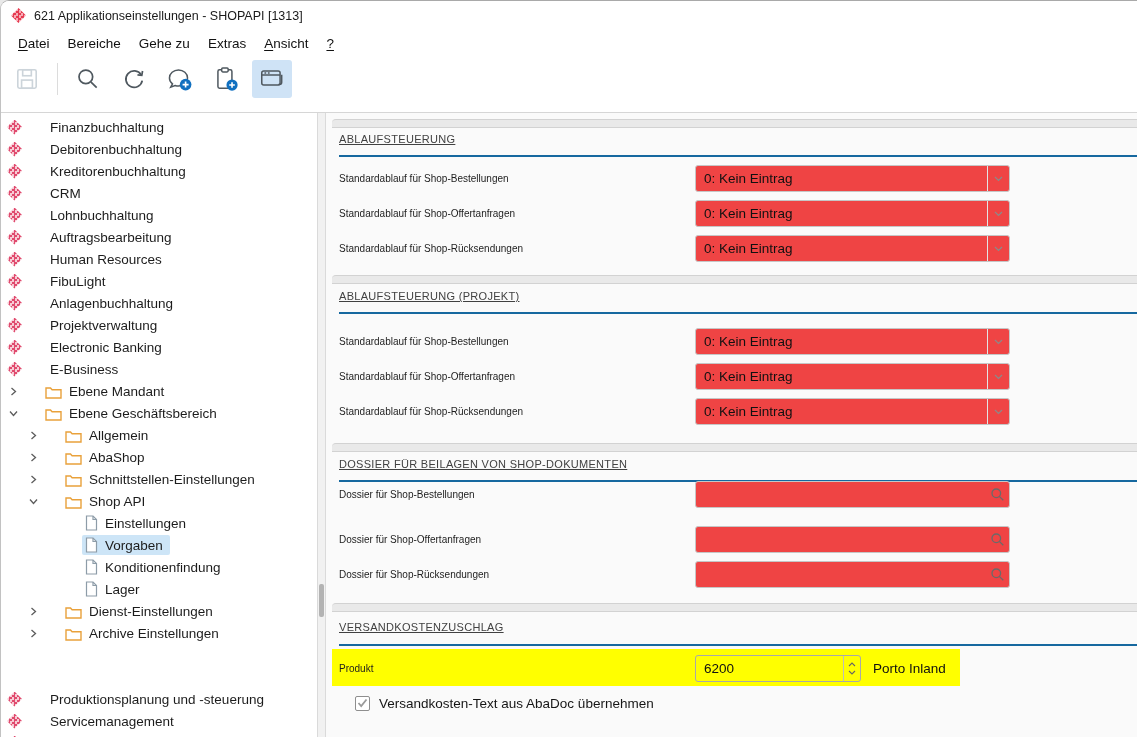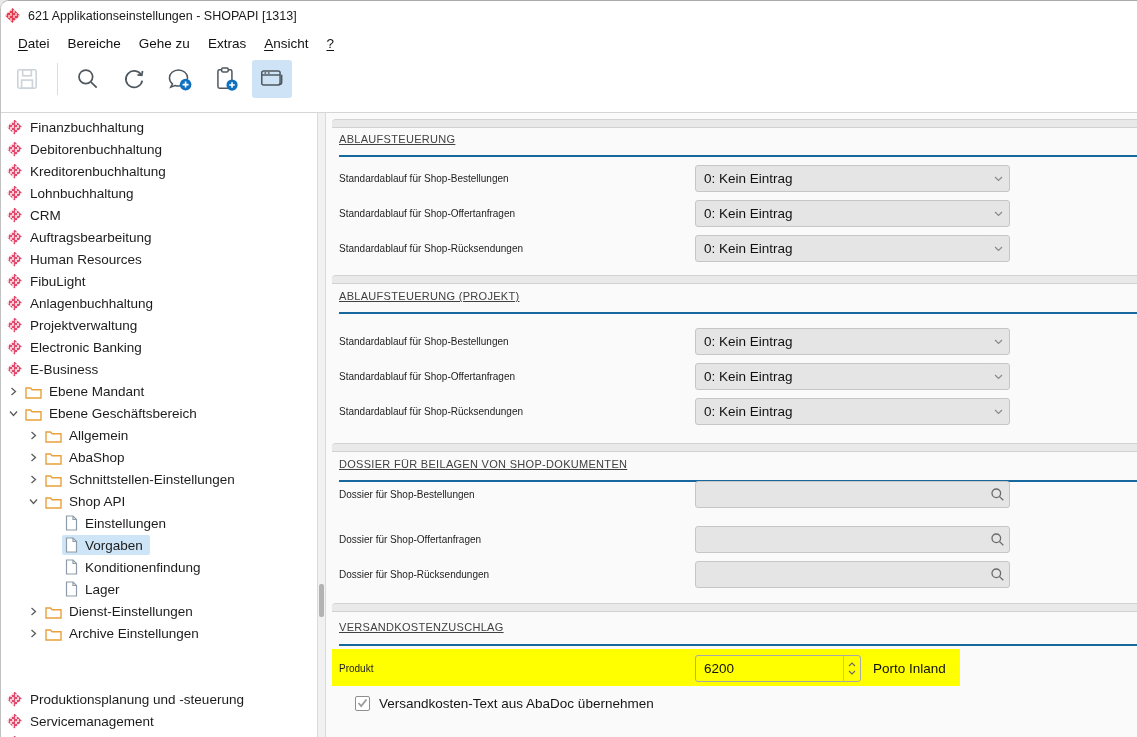--- a/index.html
+++ b/index.html
@@ -1,55 +1,55 @@
 <!DOCTYPE html>
 <html><head>
 <meta charset="utf-8">
 <style>
   html,body{margin:0;padding:0;background:#e9e9e9;}
   *{box-sizing:border-box;}
   body{font-family:"Liberation Sans",sans-serif;-webkit-font-smoothing:antialiased;}
   .window{position:relative;width:1137px;height:737px;background:#fff;overflow:hidden;
     border-top:1px solid #a9a9a9;border-left:1px solid #c2c2c2;border-top-left-radius:9px;}
   
-  .titlebar{position:absolute;left:0;top:0;width:100%;height:29px;display:flex;align-items:center;padding-left:4px;gap:8px;background:#fff;}
+  .titlebar{position:absolute;left:0;top:0;width:100%;height:29px;display:flex;align-items:center;padding-left:10px;gap:8px;background:#fff;}
   .title-text{font-size:12.5px;color:#1a1a1a;}
   .diamond{display:inline-block;clip-path:polygon(50% 0,100% 50%,50% 100%,0 50%);}
   .app-diamond{width:15px;height:15px;background:repeating-conic-gradient(#e63a50 0% 25%,#f6aab4 25% 50%);background-size:5px 5px;}
   
   .menubar{position:absolute;left:0;top:29px;width:100%;height:26px;display:flex;align-items:center;padding-left:8px;background:#fff;}
   .menu-item{font-size:13.5px;color:#111;padding:3px 9px;cursor:default;}
   .menu-item u{text-underline-offset:2px;}
   
   .toolbar{position:absolute;left:0;top:55px;width:100%;height:45px;display:flex;align-items:center;padding-left:6px;background:#fff;}
   .tool{width:40px;height:38px;display:flex;align-items:center;justify-content:center;border-radius:3px;margin-right:6px;}
   .tool.active{background:#cfe3f6;}
   .tb-sep{width:1px;height:32px;background:#dcdcdc;margin:0 10px 0 4px;}
   
   .bodywrap{position:absolute;left:0;top:111px;width:100%;height:626px;border-top:1px solid #d6d6d6;background:#fff;}
   
   .sidebar{position:absolute;left:0;top:0;width:316px;height:626px;background:#fff;overflow:hidden;padding-top:3px;}
-  .srow{height:22px;display:flex;align-items:center;font-size:13.5px;color:#1c1c1c;white-space:nowrap;}
+  .srow{height:22px;display:flex;align-items:center;font-size:13.5px;color:#1c1c1c;white-space:nowrap;gap:20px;}
   .mod-icon{width:15px;height:15px;margin-left:6px;margin-right:8px;flex:0 0 auto;
     clip-path:polygon(50% 0,100% 50%,50% 100%,0 50%);
     background:repeating-conic-gradient(#e04a6e 0% 25%,#f7ccd5 25% 50%);background-size:5px 5px;}
   .chev{width:12px;height:12px;flex:0 0 auto;display:flex;align-items:center;justify-content:center;}
   .twrap{display:flex;align-items:flex-end;gap:7px;padding:2px 7px 2px 3px;margin-left:3px;border-radius:2px;}
   .twrap.selected{background:#cde5f7;}
   .spacer{height:44px;}
   .side-scroll{position:absolute;left:316px;top:0;width:9px;height:626px;background:#f1f1f1;border-left:1px solid #dadada;border-right:1px solid #dadada;}
   .side-thumb{position:absolute;left:1px;top:471px;width:5px;height:33px;background:#b3b3b3;border-radius:2px;}
   
   .main{position:absolute;left:325px;top:0;width:812px;height:626px;background:#fafafa;overflow:hidden;}
   .band{position:absolute;left:6px;right:0;height:9px;background:#e9e9e9;border-top:1px solid #d2d2d2;border-bottom:1px solid #d2d2d2;border-top-left-radius:4px;}
   .sec-title{position:absolute;left:13px;font-size:11px;letter-spacing:.3px;color:#414141;text-decoration:underline;}
   .sec-line{position:absolute;left:13px;right:0;height:2px;}
   .frow{position:absolute;left:13px;right:10px;height:28px;}
   .frow .flabel{position:absolute;left:0;top:0;line-height:28px;font-size:10px;color:#1d1d1d;}
-  .field{position:absolute;left:356px;top:0;width:315px;height:27px;background:#e5e5e5;border:1px solid #c6c6c6;border-radius:3px;display:flex;align-items:center;}
+  .field{position:absolute;left:356px;top:0;width:315px;height:27px;background:#ef4444;border:1px solid #c6c6c6;border-radius:3px;display:flex;align-items:center;}
   .field .value{flex:1;padding-left:8px;font-size:13.5px;color:#111;overflow:hidden;}
   .dd-btn{width:22px;height:100%;border-left:1px solid #e4e4e4;display:flex;align-items:center;justify-content:center;}
   .mag-btn{width:24px;height:100%;display:flex;align-items:center;justify-content:center;}
   .field.spinner{width:166px;background:#ffff00;border-color:#a8a8a8;}
   .spin-btn{width:17px;height:100%;border-left:1px solid #bdbdbd;display:flex;flex-direction:column;align-items:center;justify-content:center;gap:3px;}
   .suffix{position:absolute;left:534px;top:0;line-height:28px;font-size:13.5px;color:#111;}
   .hl-band{position:absolute;left:6px;width:628px;height:37px;background:#ffff00;}
   .green{color:#0f8a44;}
   .cbrow{position:absolute;left:17px;display:flex;align-items:center;gap:9px;height:18px;}
   .cbox{width:15px;height:15px;border:1px solid #8e8e8e;border-radius:2px;background:#fff;display:flex;align-items:center;justify-content:center;}
@@ -136,26 +136,26 @@
     <span class="slabel">Debitorenbuchhaltung</span>
   </div>
 
   <div class="srow">
     <span class="mod-icon"></span>
     <span class="slabel">Kreditorenbuchhaltung</span>
   </div>
 
   <div class="srow">
     <span class="mod-icon"></span>
+    <span class="slabel">CRM</span>
+  </div>
+
+  <div class="srow">
+    <span class="mod-icon"></span>
     <span class="slabel">Lohnbuchhaltung</span>
-  </div>
-
-  <div class="srow">
-    <span class="mod-icon"></span>
-    <span class="slabel">CRM</span>
   </div>
 
   <div class="srow">
     <span class="mod-icon"></span>
     <span class="slabel">Auftragsbearbeitung</span>
   </div>
 
   <div class="srow">
     <span class="mod-icon"></span>
     <span class="slabel">Human Resources</span>

